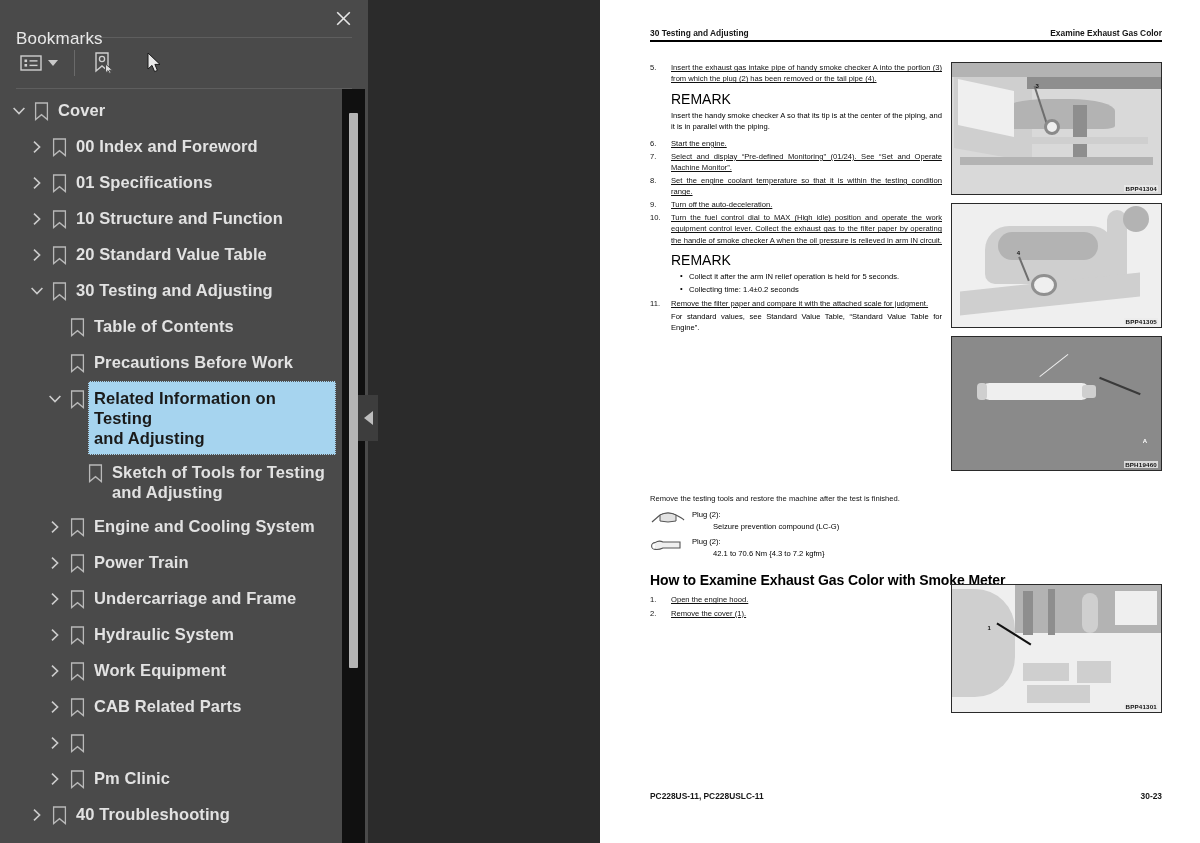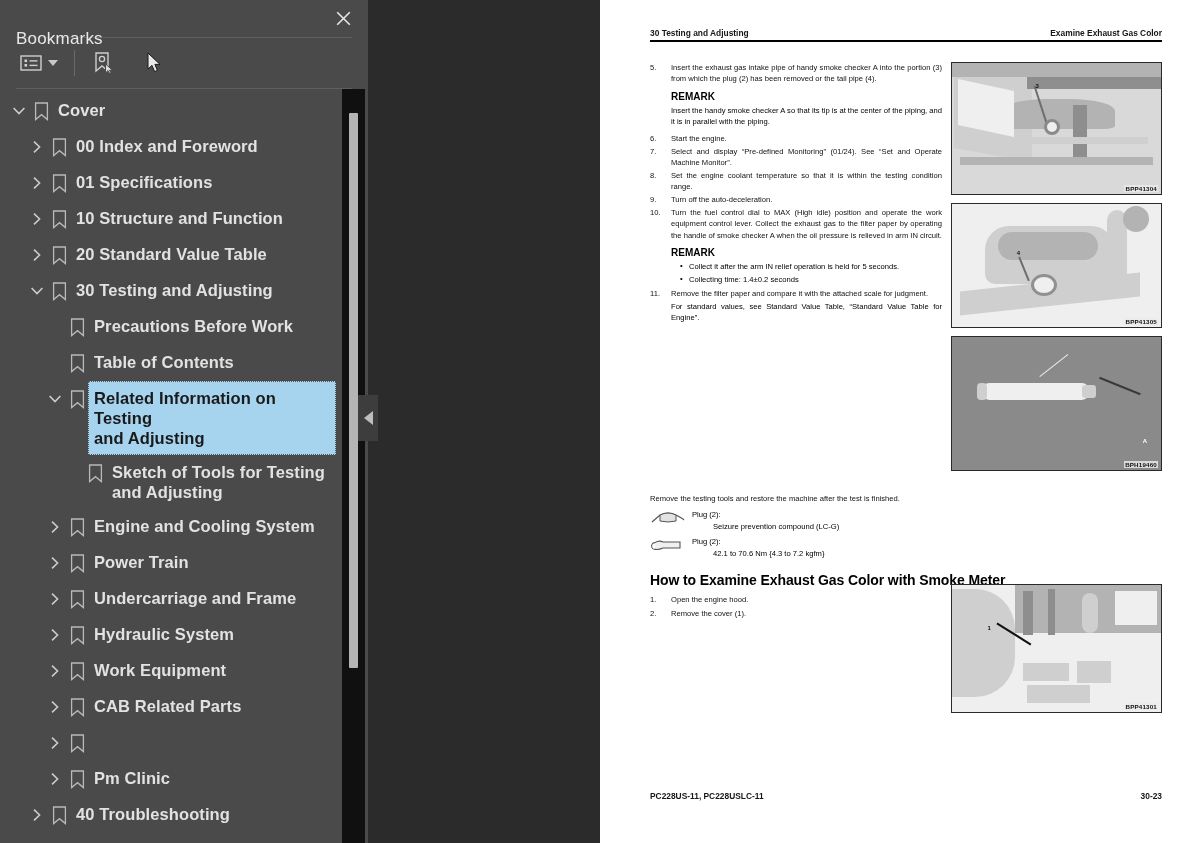--- a/index.html
+++ b/index.html
@@ -194,23 +194,23 @@
   .col-text { width: 292px; flex: 0 0 292px; }
   .col-figs { flex: 1; }
   .step {
     display: flex;
     font-size: 7.6px;
     line-height: 11.1px;
     color: #111;
     margin-bottom: 2px;
   }
   .step .num { flex: 0 0 21px; }
-  .step .txt { flex: 1; text-align: justify; }
+  .step .txt { flex: 1; text-align: justify; text-decoration: underline; }
   .remark-h {
-    font-weight: bold; font-size: 10px;
+    font-weight: normal; font-size: 14px;
     margin: 6px 0 3px 21px;
   }
   .remark-b {
     font-size: 7.6px; line-height: 11.1px;
     margin: 0 0 6px 21px; text-align: justify;
   }
   .remark-li {
     font-size: 7.6px; line-height: 11.1px;
     margin: 0 0 2px 30px; text-align: justify;
     position: relative; padding-left: 9px;
@@ -399,30 +399,30 @@
             </span>
             <span class="nlabel">30 Testing and Adjusting</span>
           </div>
           <div class="node lvl2">
             <span class="twisty empty"></span>
             <span class="bmicon">
               <svg width="15" height="19" viewBox="0 0 15 19">
                 <path d="M1.6 1 H13.4 V17.6 L7.5 12.7 L1.6 17.6 Z" fill="none" stroke="#b9b9b9" stroke-width="1.3"></path>
               </svg>
             </span>
+            <span class="nlabel">Table of Contents</span>
+          </div>
+          <div class="node lvl2">
+            <span class="twisty empty"></span>
+            <span class="bmicon">
+              <svg width="15" height="19" viewBox="0 0 15 19">
+                <path d="M1.6 1 H13.4 V17.6 L7.5 12.7 L1.6 17.6 Z" fill="none" stroke="#b9b9b9" stroke-width="1.3"></path>
+              </svg>
+            </span>
             <span class="nlabel">Precautions Before Work</span>
-          </div>
-          <div class="node lvl2">
-            <span class="twisty empty"></span>
-            <span class="bmicon">
-              <svg width="15" height="19" viewBox="0 0 15 19">
-                <path d="M1.6 1 H13.4 V17.6 L7.5 12.7 L1.6 17.6 Z" fill="none" stroke="#b9b9b9" stroke-width="1.3"></path>
-              </svg>
-            </span>
-            <span class="nlabel">Table of Contents</span>
           </div>
           <div class="node lvl2 selected">
             <span class="twisty">
               <svg width="14" height="12" viewBox="0 0 14 12">
                 <path d="M1.6 3 L7 8.6 L12.4 3" fill="none" stroke="#cccccc" stroke-width="1.6"></path>
               </svg>
             </span>
             <span class="bmicon">
               <svg width="15" height="19" viewBox="0 0 15 19">
                 <path d="M1.6 1 H13.4 V17.6 L7.5 12.7 L1.6 17.6 Z" fill="none" stroke="#b9b9b9" stroke-width="1.3"></path>

